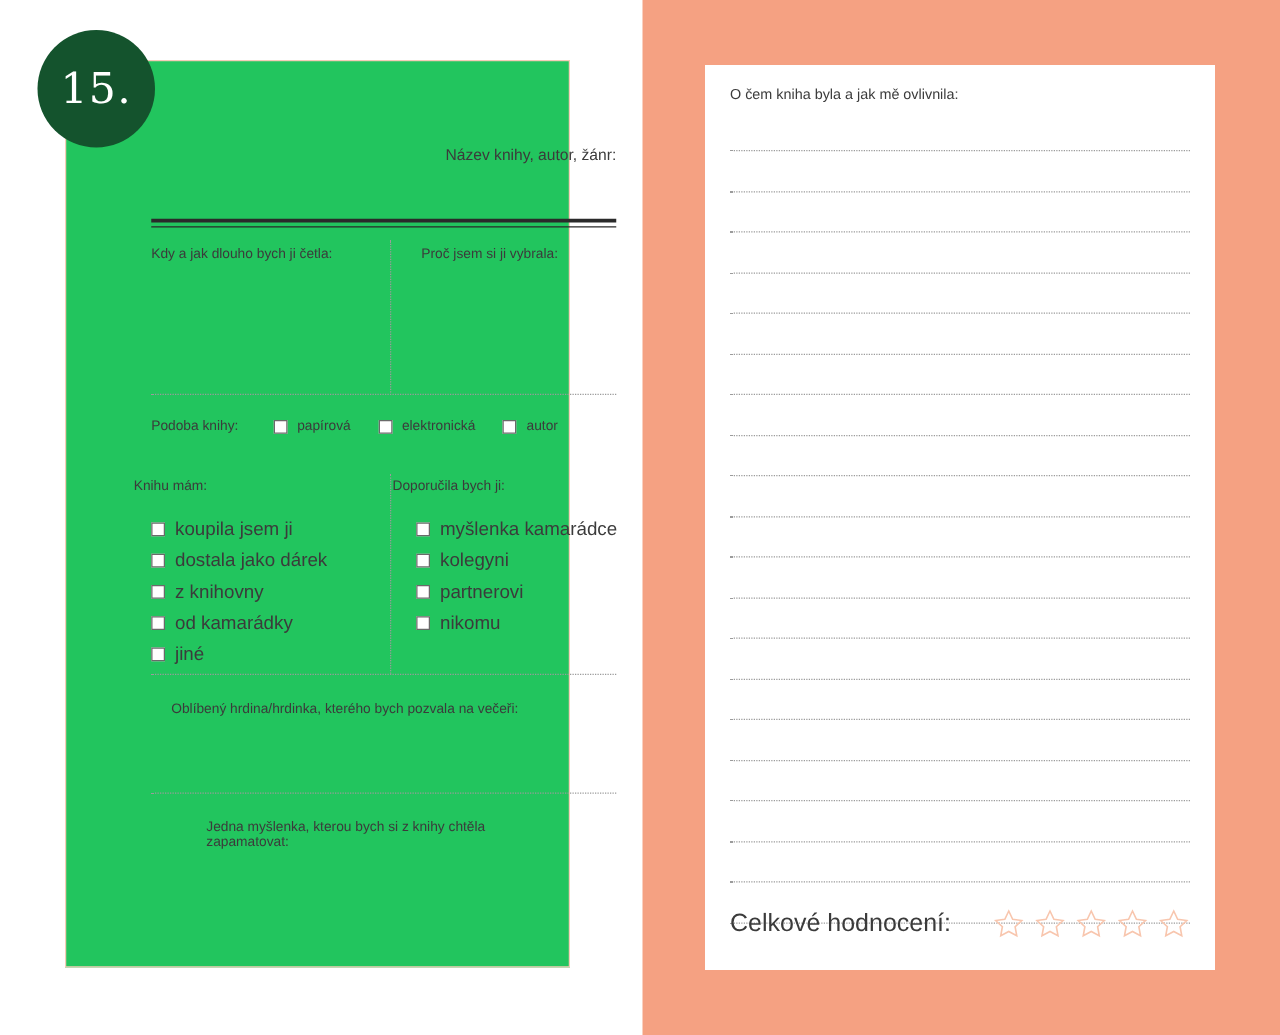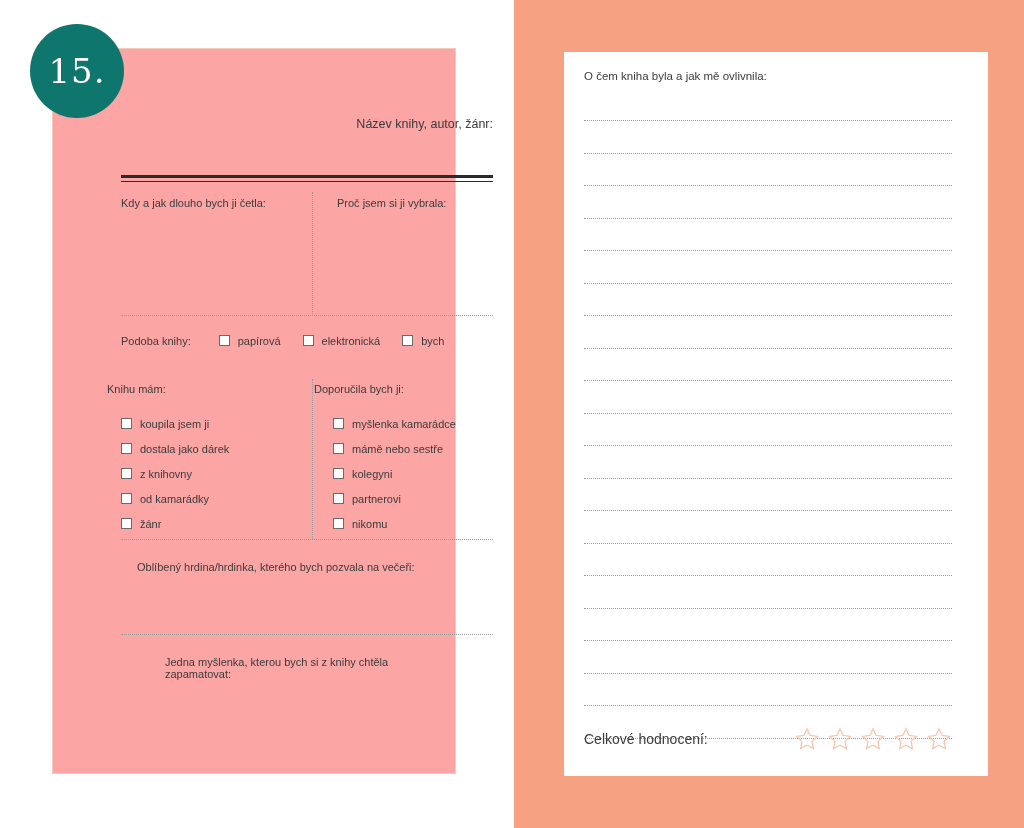--- a/index.html
+++ b/index.html
@@ -29,32 +29,32 @@
     height: 828px;
     background: #f5a182;
   }
   
   .left-sheet {
     position: absolute;
     left: 52px;
     top: 48px;
     width: 404px;
     height: 726px;
-    background: #fca5a5;
+    background: #22c55e;
     border: 1px solid #f6cbb8;
     box-sizing: border-box;
   }
   .number-badge {
     position: absolute;
     left: 30px;
     top: 24px;
     width: 94px;
     height: 94px;
     border-radius: 50%;
-    background: #0f766e;
+    background: #14532d;
     color: #ffffff;
     display: flex;
     align-items: center;
     justify-content: center;
     font-family: "DejaVu Serif", serif;
     font-size: 34px;
     letter-spacing: 1px;
     z-index: 5;
   }
   .title-row {
@@ -125,21 +125,21 @@
     width: 11px;
     height: 11px;
     border: 1px solid #6a6a6a;
     box-sizing: border-box;
     margin-right: 8px;
     vertical-align: -1px;
     background: #fff;
   }
   .opt {
     display: inline-flex;
-    align-items: flex-start;
+    align-items: flex-end;
     margin-right: 22px;
     font-size: 11px;
     color: #3b3b3b;
     white-space: nowrap;
   }
   .col-head-left {
     position: absolute;
     left: 54px;
     top: 334px;
   }
@@ -157,21 +157,21 @@
   .list-right {
     position: absolute;
     left: 280px;
     top: 362px;
     width: 180px;
   }
   .list-item {
     display: flex;
     align-items: center;
     height: 25px;
-    font-size: 11px;
+    font-size: 15px;
     color: #3b3b3b;
   }
   .vdotted-2 {
     position: absolute;
     left: 259px;
     top: 330px;
     height: 160px;
     border-left: 1px dotted #9b9b9b;
   }
   .hdotted-2 {
@@ -201,21 +201,20 @@
     margin-left: 44px;
   }
   
   .right-sheet {
     position: absolute;
     left: 564px;
     top: 52px;
     width: 408px;
     height: 724px;
     background: #ffffff;
-    padding-left: 16px;
   }
   .right-title {
     position: absolute;
     left: 20px;
     top: 18px;
     font-size: 11.5px;
     color: #3b3b3b;
   }
   .lines {
     position: absolute;
@@ -230,21 +229,21 @@
   .rating-row {
     position: absolute;
     left: 20px;
     bottom: 24px;
     width: 368px;
     display: flex;
     align-items: center;
     justify-content: space-between;
   }
   .rating-label {
-    font-size: 14px;
+    font-size: 20px;
     color: #3b3b3b;
   }
   .stars {
     display: flex;
     gap: 7px;
   }
   .star svg { display: block; }
 </style>
 </head>
 <body>
@@ -269,21 +268,21 @@
       <span class="opt">
         <span class="cb"></span>
         <span>papírová</span>
       </span>
       <span class="opt">
         <span class="cb"></span>
         <span>elektronická</span>
       </span>
       <span class="opt">
         <span class="cb"></span>
-        <span>bych</span>
+        <span>autor</span>
       </span>
     </div>
 
     <div class="lbl col-head-left">Knihu mám:</div>
     <div class="lbl col-head-right">Doporučila bych ji:</div>
 
     <div class="list-left">
       <div class="list-item">
         <span class="cb"></span>
         <span>koupila jsem ji</span>
@@ -295,32 +294,28 @@
       <div class="list-item">
         <span class="cb"></span>
         <span>z knihovny</span>
       </div>
       <div class="list-item">
         <span class="cb"></span>
         <span>od kamarádky</span>
       </div>
       <div class="list-item">
         <span class="cb"></span>
-        <span>žánr</span>
+        <span>jiné</span>
       </div>
     </div>
 
     <div class="list-right">
       <div class="list-item">
         <span class="cb"></span>
         <span>myšlenka kamarádce</span>
-      </div>
-      <div class="list-item">
-        <span class="cb"></span>
-        <span>mámě nebo sestře</span>
       </div>
       <div class="list-item">
         <span class="cb"></span>
         <span>kolegyni</span>
       </div>
       <div class="list-item">
         <span class="cb"></span>
         <span>partnerovi</span>
       </div>
       <div class="list-item">

